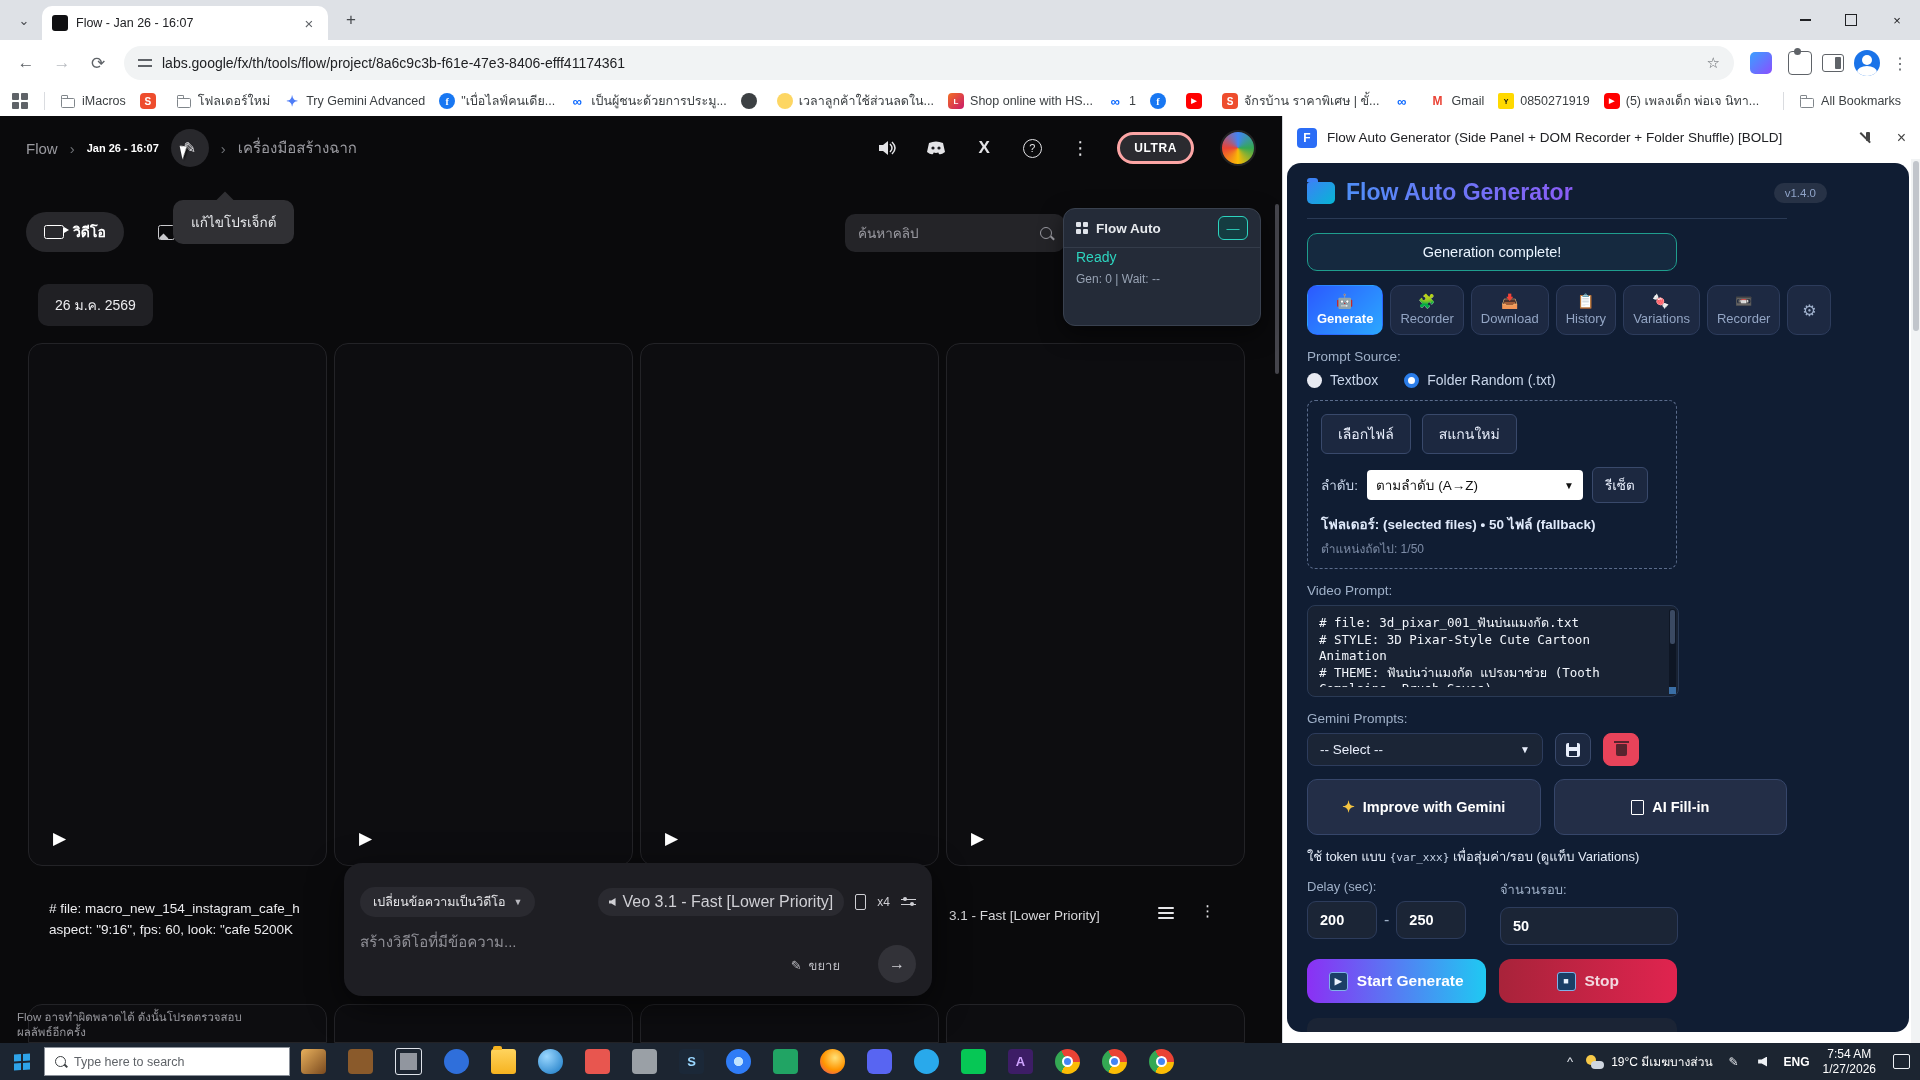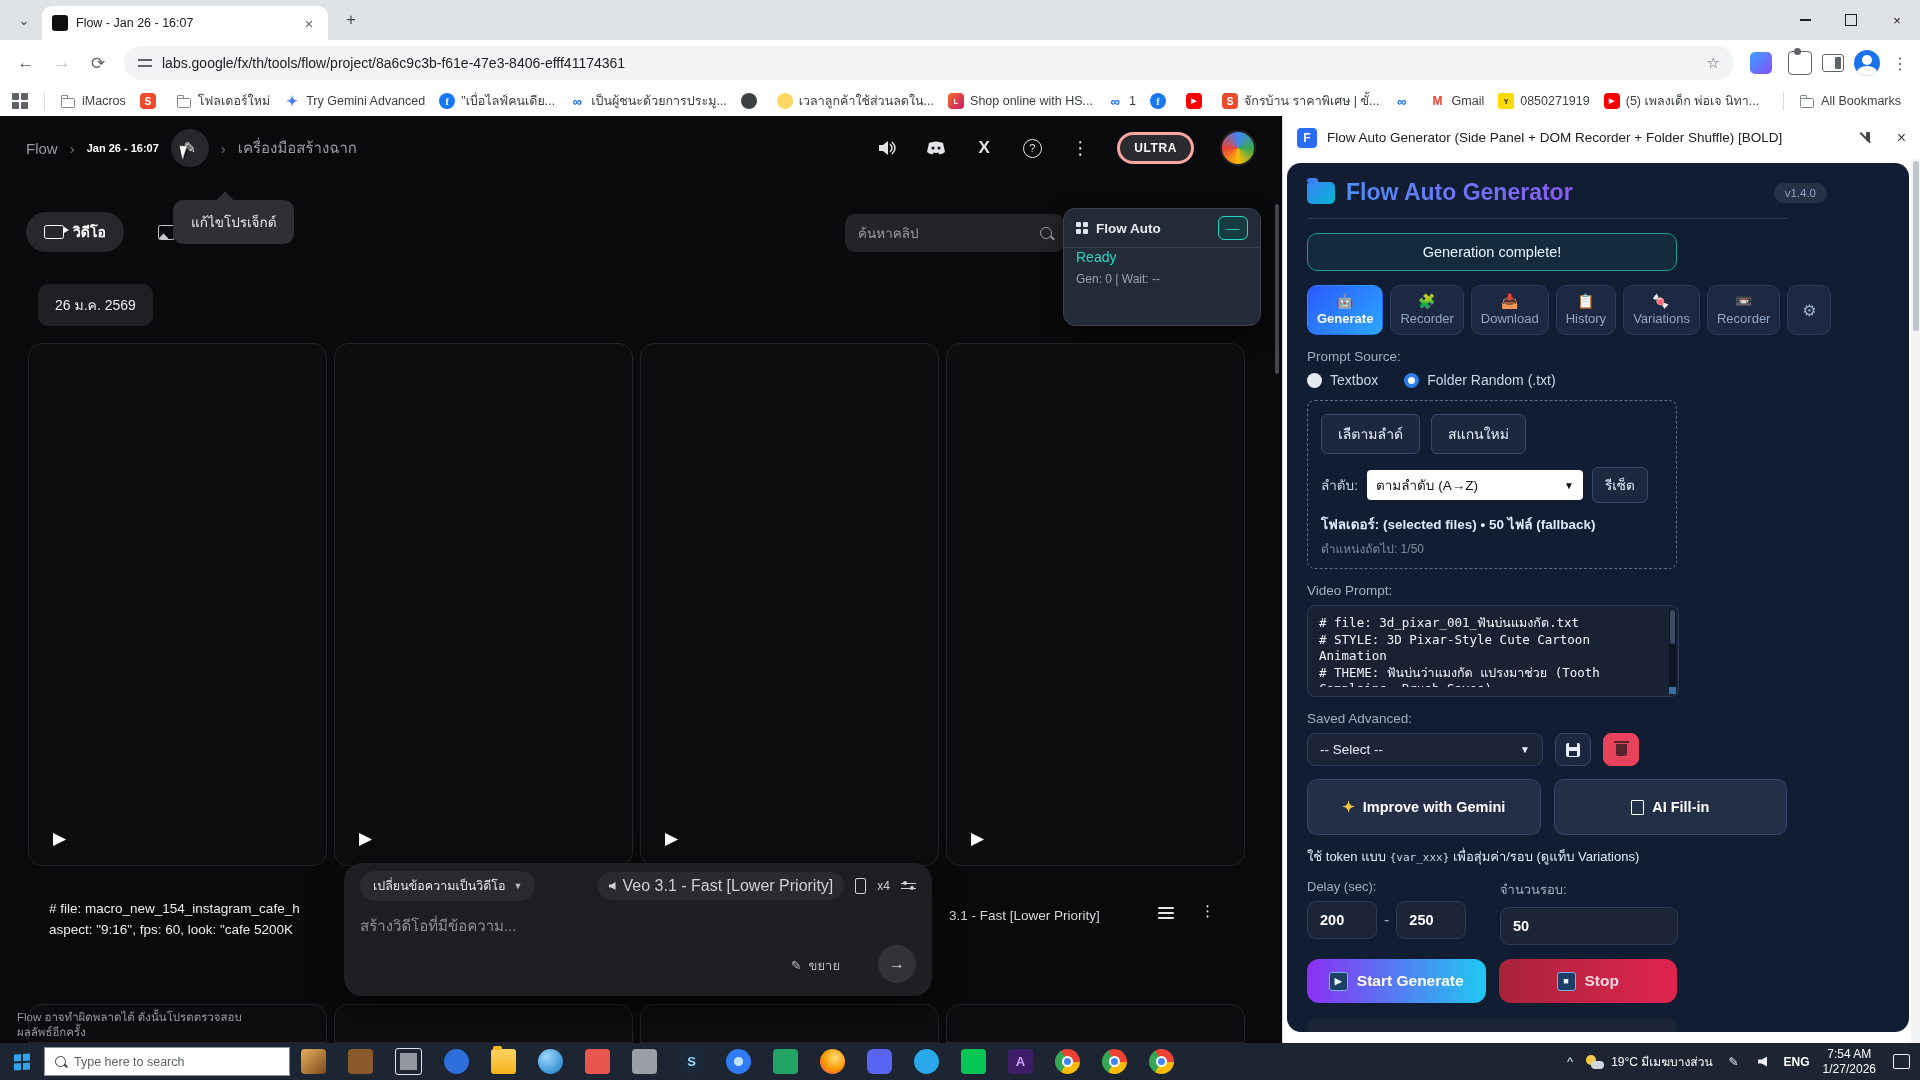--- a/index.html
+++ b/index.html
@@ -96,21 +96,21 @@
 
   #cap1{position:absolute;left:49px;top:782px;width:302px;font-size:13.5px;color:#ececef;line-height:21px;z-index:2;}
   #cap1 div{white-space:nowrap;overflow:hidden;}
   #capr{position:absolute;left:949px;top:792px;font-size:13.5px;color:#d7d7da;z-index:2;white-space:nowrap;}
   #cap-list{position:absolute;left:1158px;top:788px;z-index:2;color:#e6e6e9;}
   .listic span{display:block;width:16px;height:2px;background:#e6e6e9;margin:3px 0;border-radius:1px;}
   #cap-dots{position:absolute;left:1200px;top:786px;color:#e6e6e9;font-size:15px;z-index:2;}
 
   #warning{position:absolute;left:17px;top:894px;font-size:11.5px;color:#97979d;z-index:13;width:230px;line-height:15px;}
 
-  #prompt-panel{position:absolute;left:344px;top:747px;width:588px;height:133px;background:#1e1e23;border-radius:18px;box-shadow:0 10px 34px rgba(0,0,0,.55);z-index:12;padding:8px 16px;box-sizing:border-box;}
+  #prompt-panel{position:absolute;left:344px;top:747px;width:588px;height:133px;background:#1e1e23;border-radius:18px;box-shadow:0 10px 34px rgba(0,0,0,.55);z-index:12;padding:24px 16px;box-sizing:border-box;}
   .pp-row1{display:flex;align-items:center;}
   .pp-mode{background:#2a2a30;border-radius:16px;height:30px;display:flex;align-items:center;gap:8px;padding:0 13px;font-size:12.5px;color:#e4e4e7;}
   .caret{font-size:9px;color:#b9b9bf;}
   .pp-right{margin-left:auto;display:flex;align-items:center;gap:11px;}
   .pp-model{background:#2a2a30;border-radius:14px;height:28px;display:flex;align-items:center;gap:7px;padding:0 11px;font-size:16px;color:#cfcfd4;}
   .spk{width:7px;height:8px;background:#cfcfd4;clip-path:polygon(0 30%,40% 30%,100% 0,100% 100%,40% 70%,0 70%);}
   .portrait{width:9px;height:14px;border:1.6px solid #cfcfd4;border-radius:2px;}
   .x4{font-size:12px;color:#cfcfd4;}
   .sliders span{display:block;width:15px;height:1.7px;background:#cfcfd4;margin:3.5px 0;position:relative;}
   .sliders span::after{content:"";position:absolute;top:-2px;width:4px;height:4px;border-radius:50%;background:#cfcfd4;}
@@ -583,21 +583,21 @@
             <span>Textbox</span>
           </div>
           <div class="radio-item">
             <span class="rdo sel"></span>
             <span>Folder Random (.txt)</span>
           </div>
         </div>
 
         <div id="filebox">
           <div class="fbtns">
-            <span class="dbtn">เลืตามลำด์</span>
+            <span class="dbtn">เลือกไฟล์</span>
             <span class="dbtn">สแกนใหม่</span>
           </div>
           <div class="order-row">
             <span class="order-lab">ลำดับ:</span>
             <span class="wsel">
               <span>ตามลำดับ (A→Z)</span>
               <span class="vcaret">▼</span>
             </span>
             <span class="reset">รีเซ็ต</span>
           </div>
@@ -610,21 +610,21 @@
           <div id="vp-text"># file: 3d_pixar_001_ฟันบ่นแมงกัด.txt
 # STYLE: 3D Pixar-Style Cute Cartoon Animation
 # THEME: ฟันบ่นว่าแมงกัด แปรงมาช่วย (Tooth Complains, Brush Saves)
 # NOTE: NO ON-SCREEN TEXT - VOICEOVER ONLY</div>
           <div class="vp-sb">
               <span></span>
             </div>
           <div class="vp-rs"></div>
         </div>
 
-        <div class="plabel">Saved Advanced:</div>
+        <div class="plabel">Gemini Prompts:</div>
         <div id="saved-row">
           <span class="dsel">
             <span>-- Select --</span>
             <span class="vcaret">▼</span>
           </span>
           <span class="sq-btn save-btn">
               <span class="floppy"></span>
             </span>
           <span class="sq-btn del-btn">
               <span class="trash"></span>

